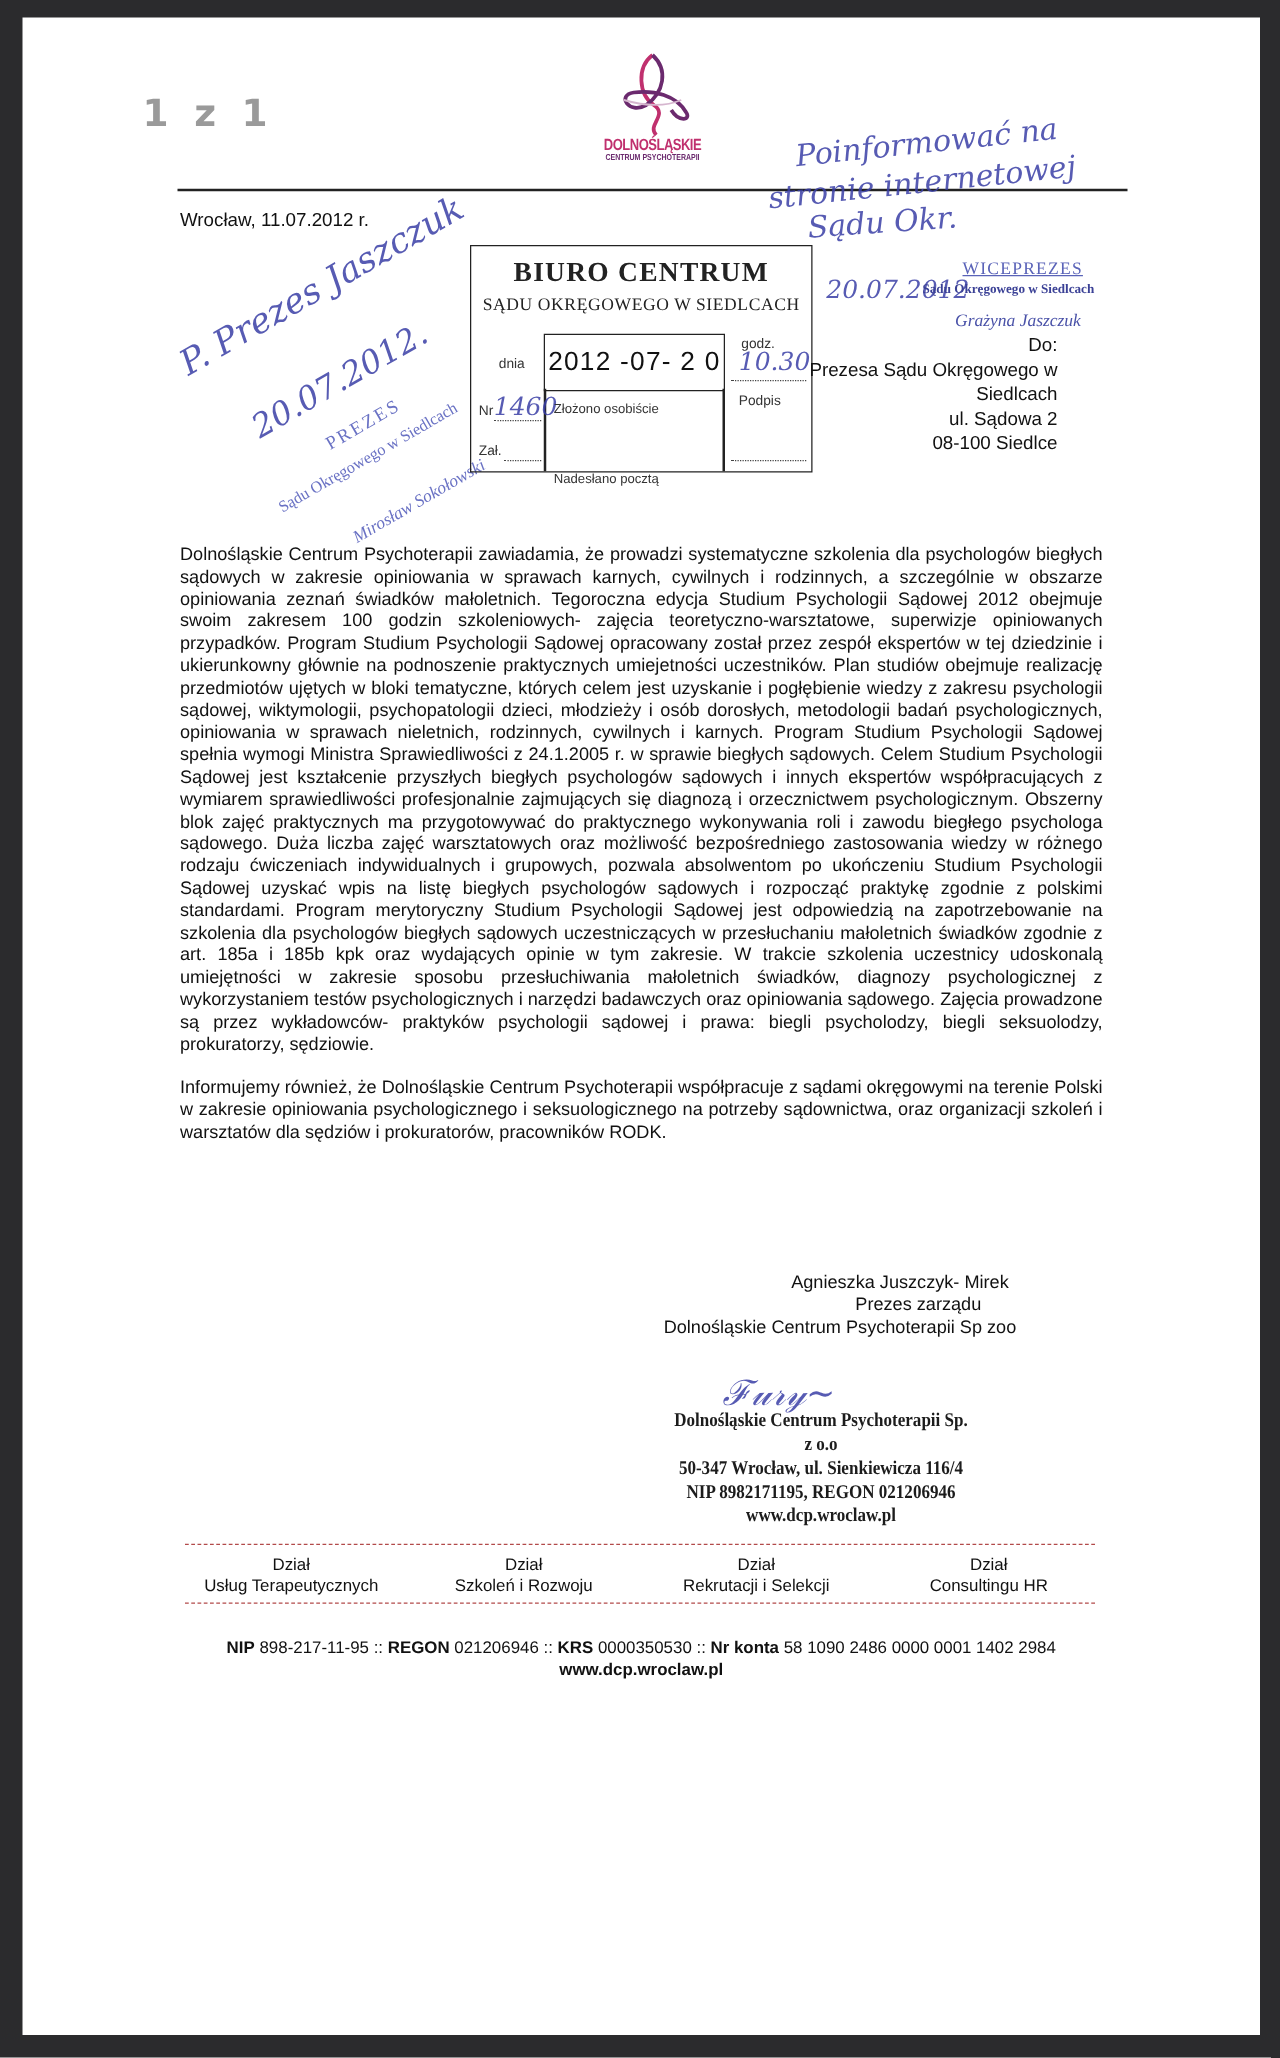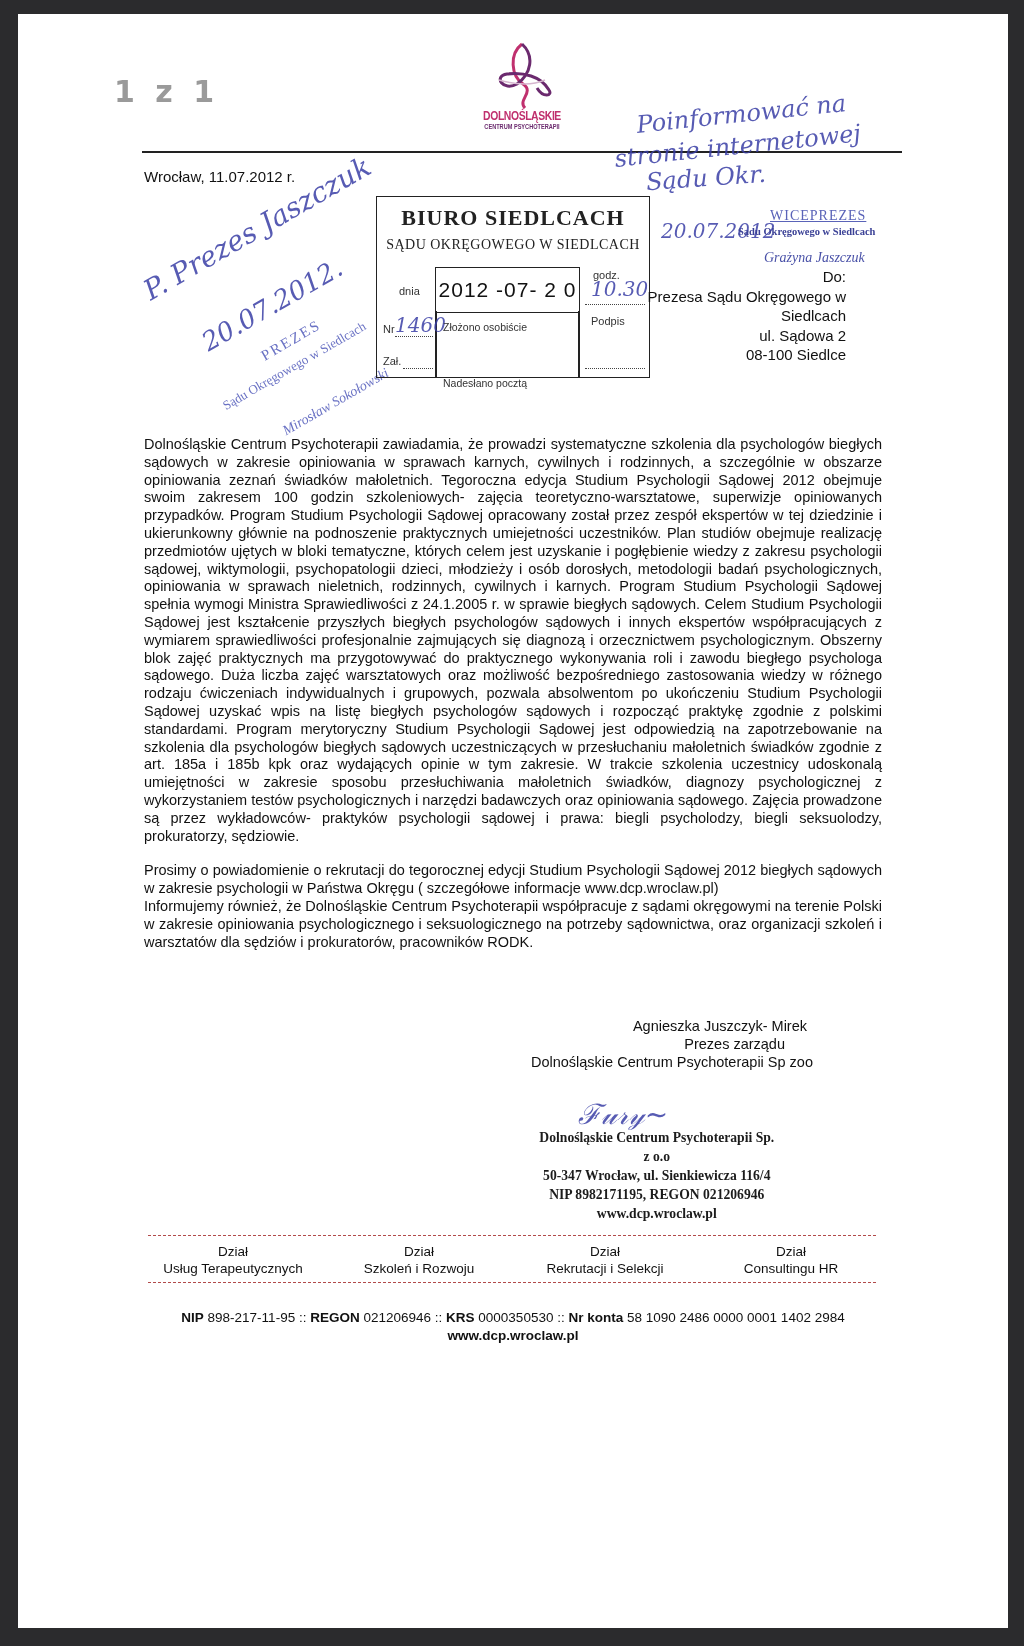--- a/index.html
+++ b/index.html
@@ -59,21 +59,21 @@
   <div class="hand" style="left:628px; top:150px; font-size:24px; transform:rotate(-4deg);">Sądu Okr.</div>
   <div class="hand" style="left:643px; top:205px; font-size:20px;">20.07.2012</div>
   <div class="hand" style="left:128px; top:262px; font-size:28px; transform:rotate(-30deg); transform-origin:left;">P. Prezes Jaszczuk</div>
   <div class="hand" style="left:186px; top:315px; font-size:26px; transform:rotate(-30deg); transform-origin:left;">20.07.2012.</div>
 
   <div class="rot" style="left:240px; top:318px; font-size:15px; letter-spacing:2px; transform:rotate(-30deg);">PREZES</div>
   <div class="rot" style="left:195px; top:344px; font-size:13px; transform:rotate(-30deg);">Sądu Okręgowego w Siedlcach</div>
   <div class="rot" style="left:258px; top:380px; font-size:14px; font-style:italic; transform:rotate(-30deg);">Mirosław Sokołowski</div>
 
   <div class="stamp">
-    <div class="t1">BIURO SIEDLCACH</div>
+    <div class="t1">BIURO CENTRUM</div>
     <div class="t2">SĄDU OKRĘGOWEGO W SIEDLCACH</div>
     <div class="sm" style="left:22px; top:88px;">dnia</div>
     <div class="datebox">2012 -07- 2 0</div>
     <div class="sm" style="left:216px; top:72px;">godz.</div>
     <div class="hand" style="left:214px; top:80px; font-size:20px;">10.30</div>
     <div class="dots" style="left:208px; top:106px; width:60px;"></div>
     <div class="vline" style="left:58px; top:114px; height:66px;"></div>
     <div class="vline" style="left:201px; top:114px; height:66px;"></div>
     <div class="sm" style="left:6px; top:126px;">Nr</div>
     <div class="hand" style="left:18px; top:116px; font-size:20px;font-style:italic;">1460</div>
@@ -93,21 +93,20 @@
   <div class="addr">
     <div>Do:</div>
     <div>Prezesa Sądu Okręgowego w</div>
     <div>Siedlcach</div>
     <div>ul. Sądowa 2</div>
     <div>08-100 Siedlce</div>
   </div>
 
   <div class="body-text">
     <p>Dolnośląskie Centrum Psychoterapii zawiadamia, że prowadzi systematyczne szkolenia dla psychologów biegłych sądowych w zakresie opiniowania w sprawach karnych, cywilnych i rodzinnych, a szczególnie w obszarze opiniowania zeznań świadków małoletnich. Tegoroczna edycja Studium Psychologii Sądowej 2012 obejmuje swoim zakresem 100 godzin szkoleniowych- zajęcia teoretyczno-warsztatowe, superwizje opiniowanych przypadków. Program Studium Psychologii Sądowej opracowany został przez zespół ekspertów w tej dziedzinie i ukierunkowny głównie na podnoszenie praktycznych umiejetności uczestników. Plan studiów obejmuje realizację przedmiotów ujętych w bloki tematyczne, których celem jest uzyskanie i pogłębienie wiedzy z zakresu psychologii sądowej, wiktymologii, psychopatologii dzieci, młodzieży i osób dorosłych, metodologii badań psychologicznych, opiniowania w sprawach nieletnich, rodzinnych, cywilnych i karnych. Program Studium Psychologii Sądowej spełnia wymogi Ministra Sprawiedliwości z 24.1.2005 r. w sprawie biegłych sądowych. Celem Studium Psychologii Sądowej jest kształcenie przyszłych biegłych psychologów sądowych i innych ekspertów współpracujących z wymiarem sprawiedliwości profesjonalnie zajmujących się diagnozą i orzecznictwem psychologicznym. Obszerny blok zajęć praktycznych ma przygotowywać do praktycznego wykonywania roli i zawodu biegłego psychologa sądowego. Duża liczba zajęć warsztatowych oraz możliwość bezpośredniego zastosowania wiedzy w różnego rodzaju ćwiczeniach indywidualnych i grupowych, pozwala absolwentom po ukończeniu Studium Psychologii Sądowej uzyskać wpis na listę biegłych psychologów sądowych i rozpocząć praktykę zgodnie z polskimi standardami. Program merytoryczny Studium Psychologii Sądowej jest odpowiedzią na zapotrzebowanie na szkolenia dla psychologów biegłych sądowych uczestniczących w przesłuchaniu małoletnich świadków zgodnie z art. 185a i 185b kpk oraz wydających opinie w tym zakresie. W trakcie szkolenia uczestnicy udoskonalą umiejętności w zakresie sposobu przesłuchiwania małoletnich świadków, diagnozy psychologicznej z wykorzystaniem testów psychologicznych i narzędzi badawczych oraz opiniowania sądowego. Zajęcia prowadzone są przez wykładowców- praktyków psychologii sądowej i prawa: biegli psycholodzy, biegli seksuolodzy, prokuratorzy, sędziowie.</p>
-    <p style="margin-bottom:0">Prosimy o powiadomienie o rekrutacji do tegorocznej edycji Studium Psychologii Sądowej 2012 biegłych sądowych w zakresie psychologii w Państwa Okręgu ( szczegółowe informacje www.dcp.wroclaw.pl)</p>
     <p>Informujemy również, że Dolnośląskie Centrum Psychoterapii współpracuje z sądami okręgowymi na terenie Polski w zakresie opiniowania psychologicznego i seksuologicznego na potrzeby sądownictwa, oraz organizacji szkoleń i warsztatów dla sędziów i prokuratorów, pracowników RODK.</p>
   </div>
 
   <div class="sig">
     <div style="padding-right:6px">Agnieszka Juszczyk- Mirek</div>
     <div style="padding-right:28px">Prezes zarządu</div>
     <div>Dolnośląskie Centrum Psychoterapii Sp zoo</div>
   </div>
   <div class="hand" style="left:560px; top:1080px; font-size:28px;">ℱ𝓊𝓇𝓎∼</div>
 

